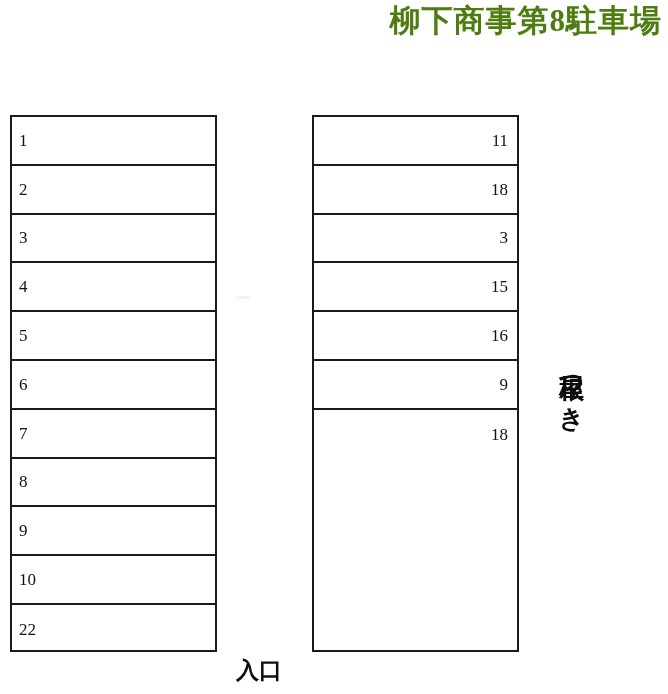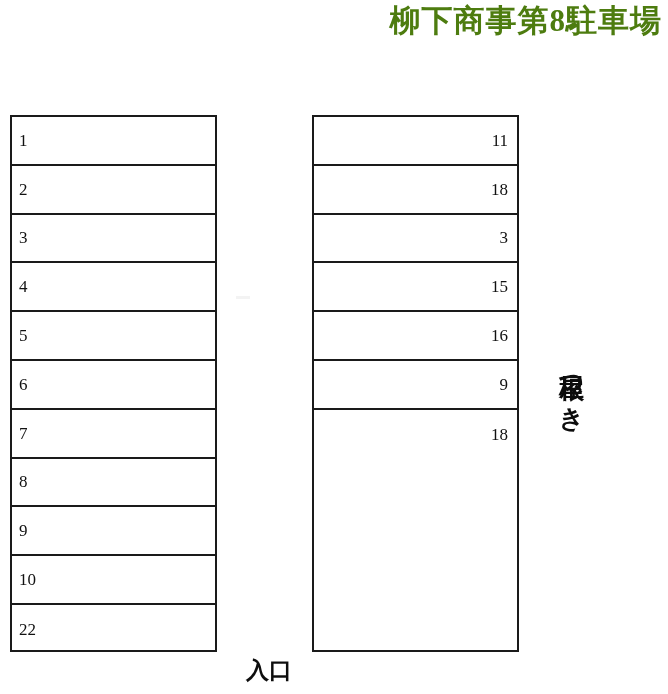--- a/index.html
+++ b/index.html
@@ -91,21 +91,21 @@
     line-height: 30px;
     color: #0d0d0d;
     text-align: center;
     writing-mode: vertical-rl;
     text-orientation: upright;
     letter-spacing: 2px;
   }
 
   #entrance-label {
     position: absolute;
-    left: 246px;
+    left: 236px;
     top: 655px;
     font-family: "Liberation Serif", serif;
     font-size: 23px;
     font-weight: 700;
     color: #0d0d0d;
     white-space: nowrap;
   }
 
   
   .smudge {

